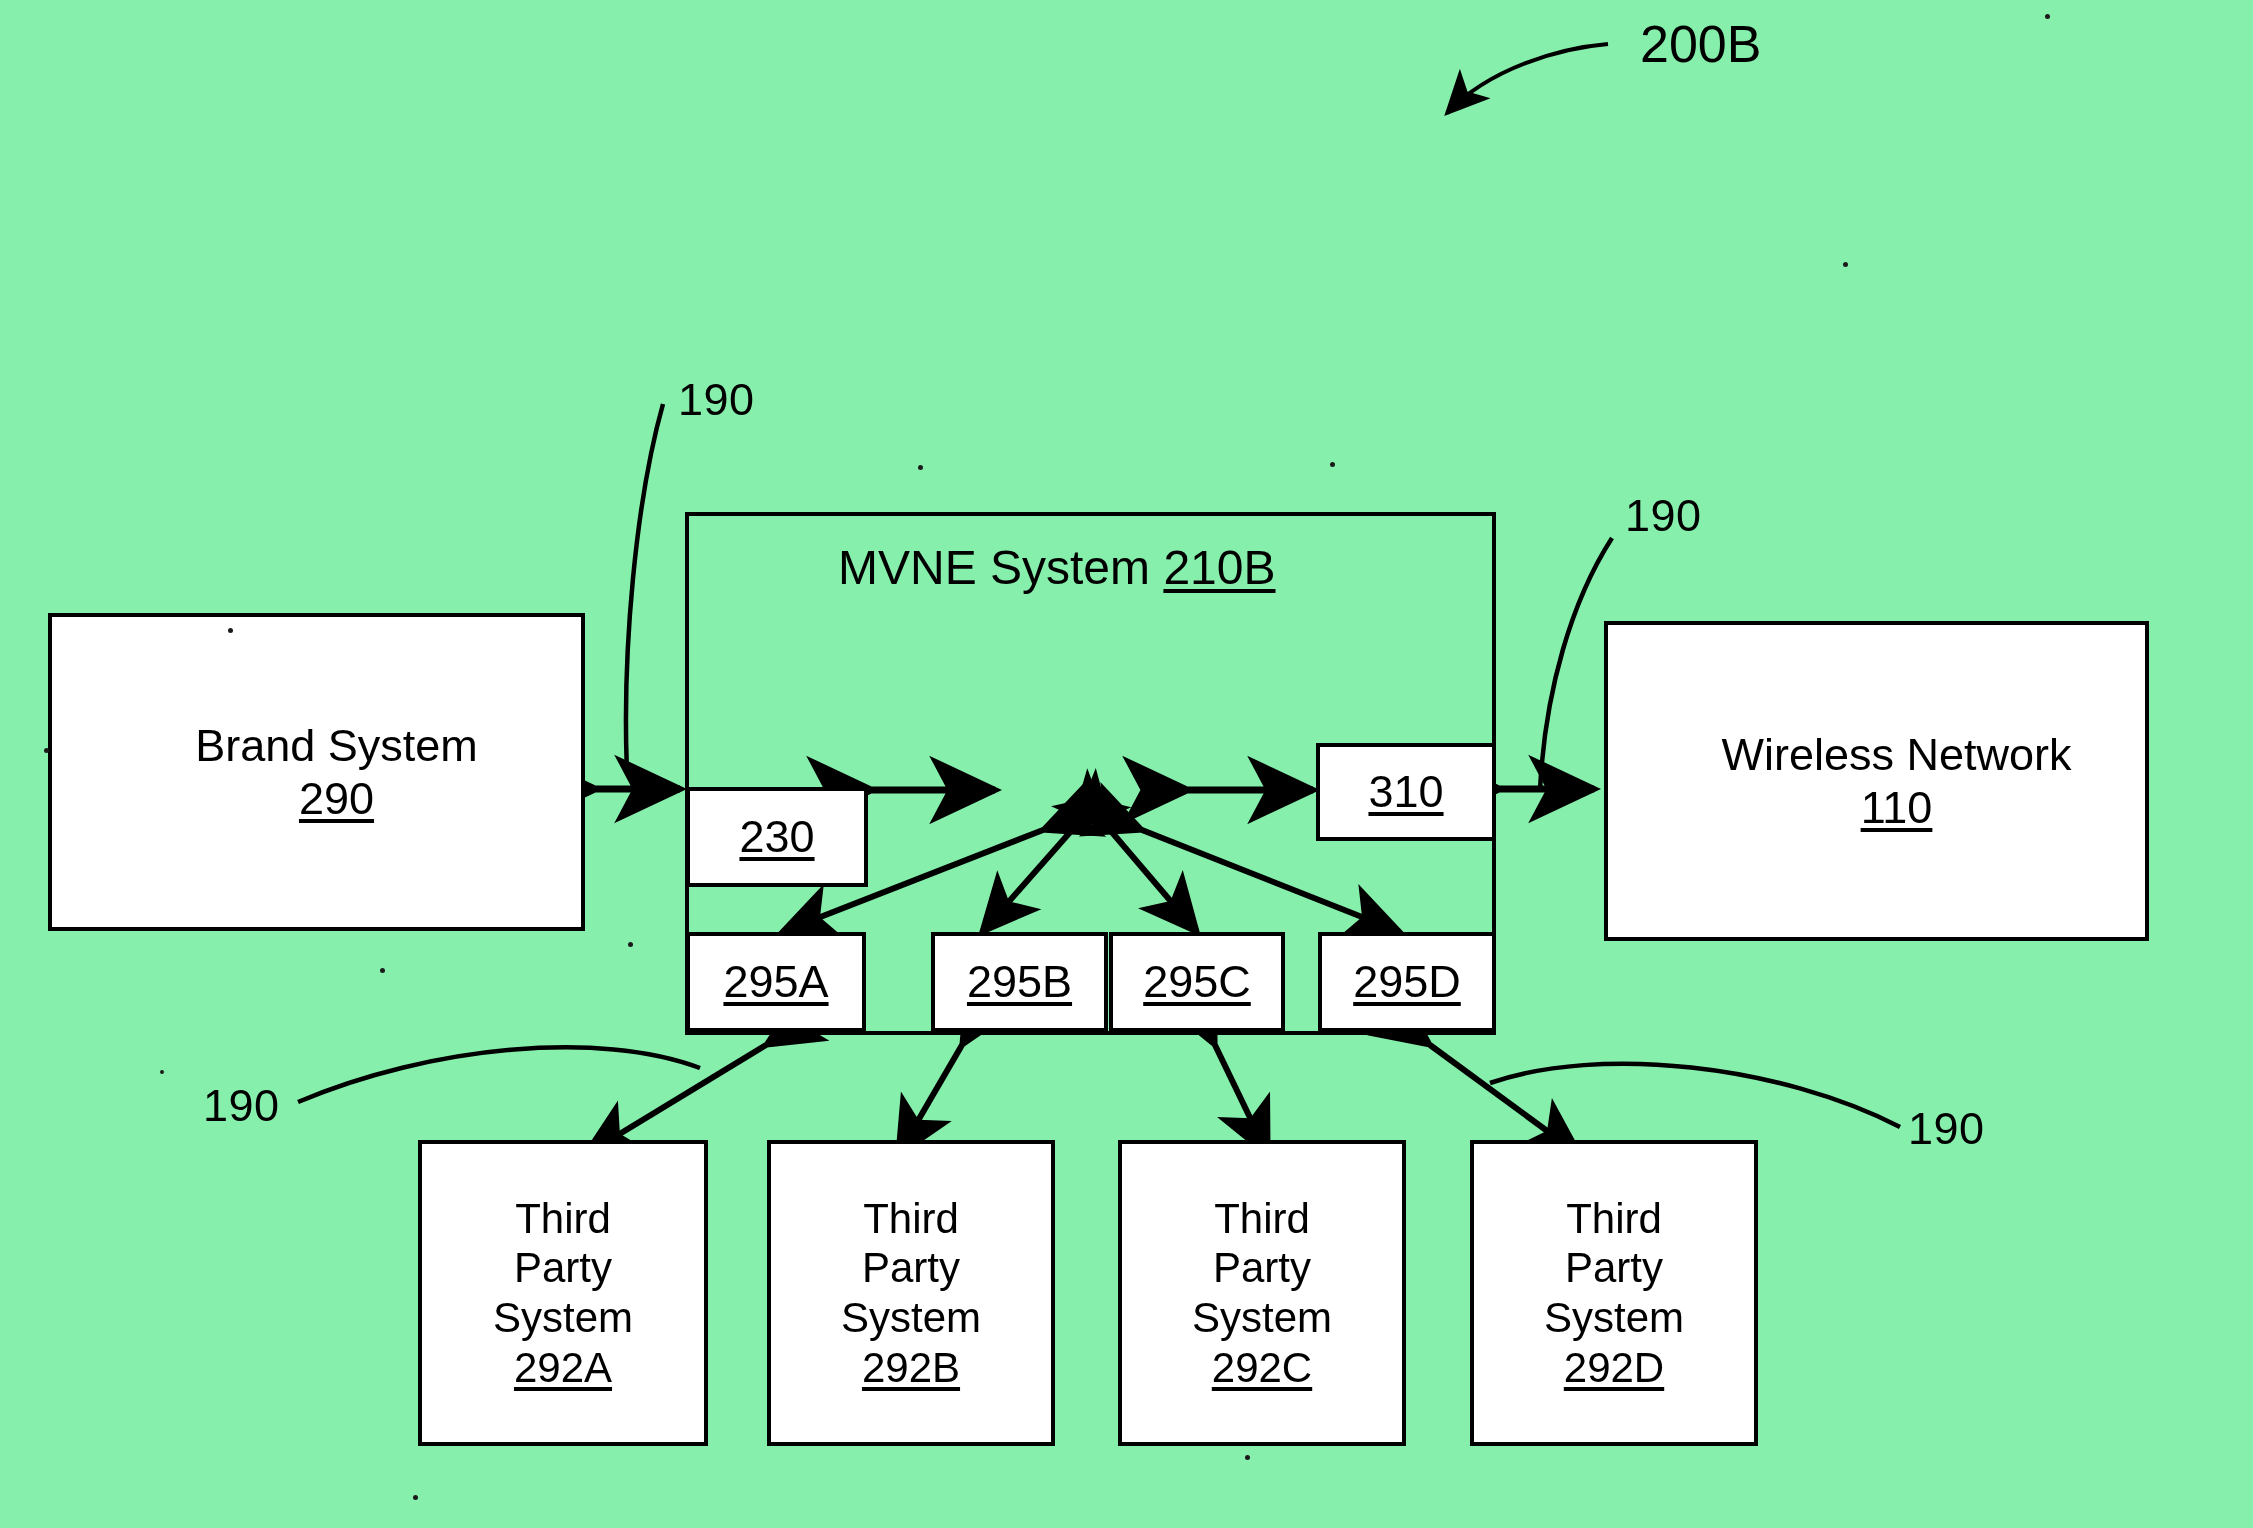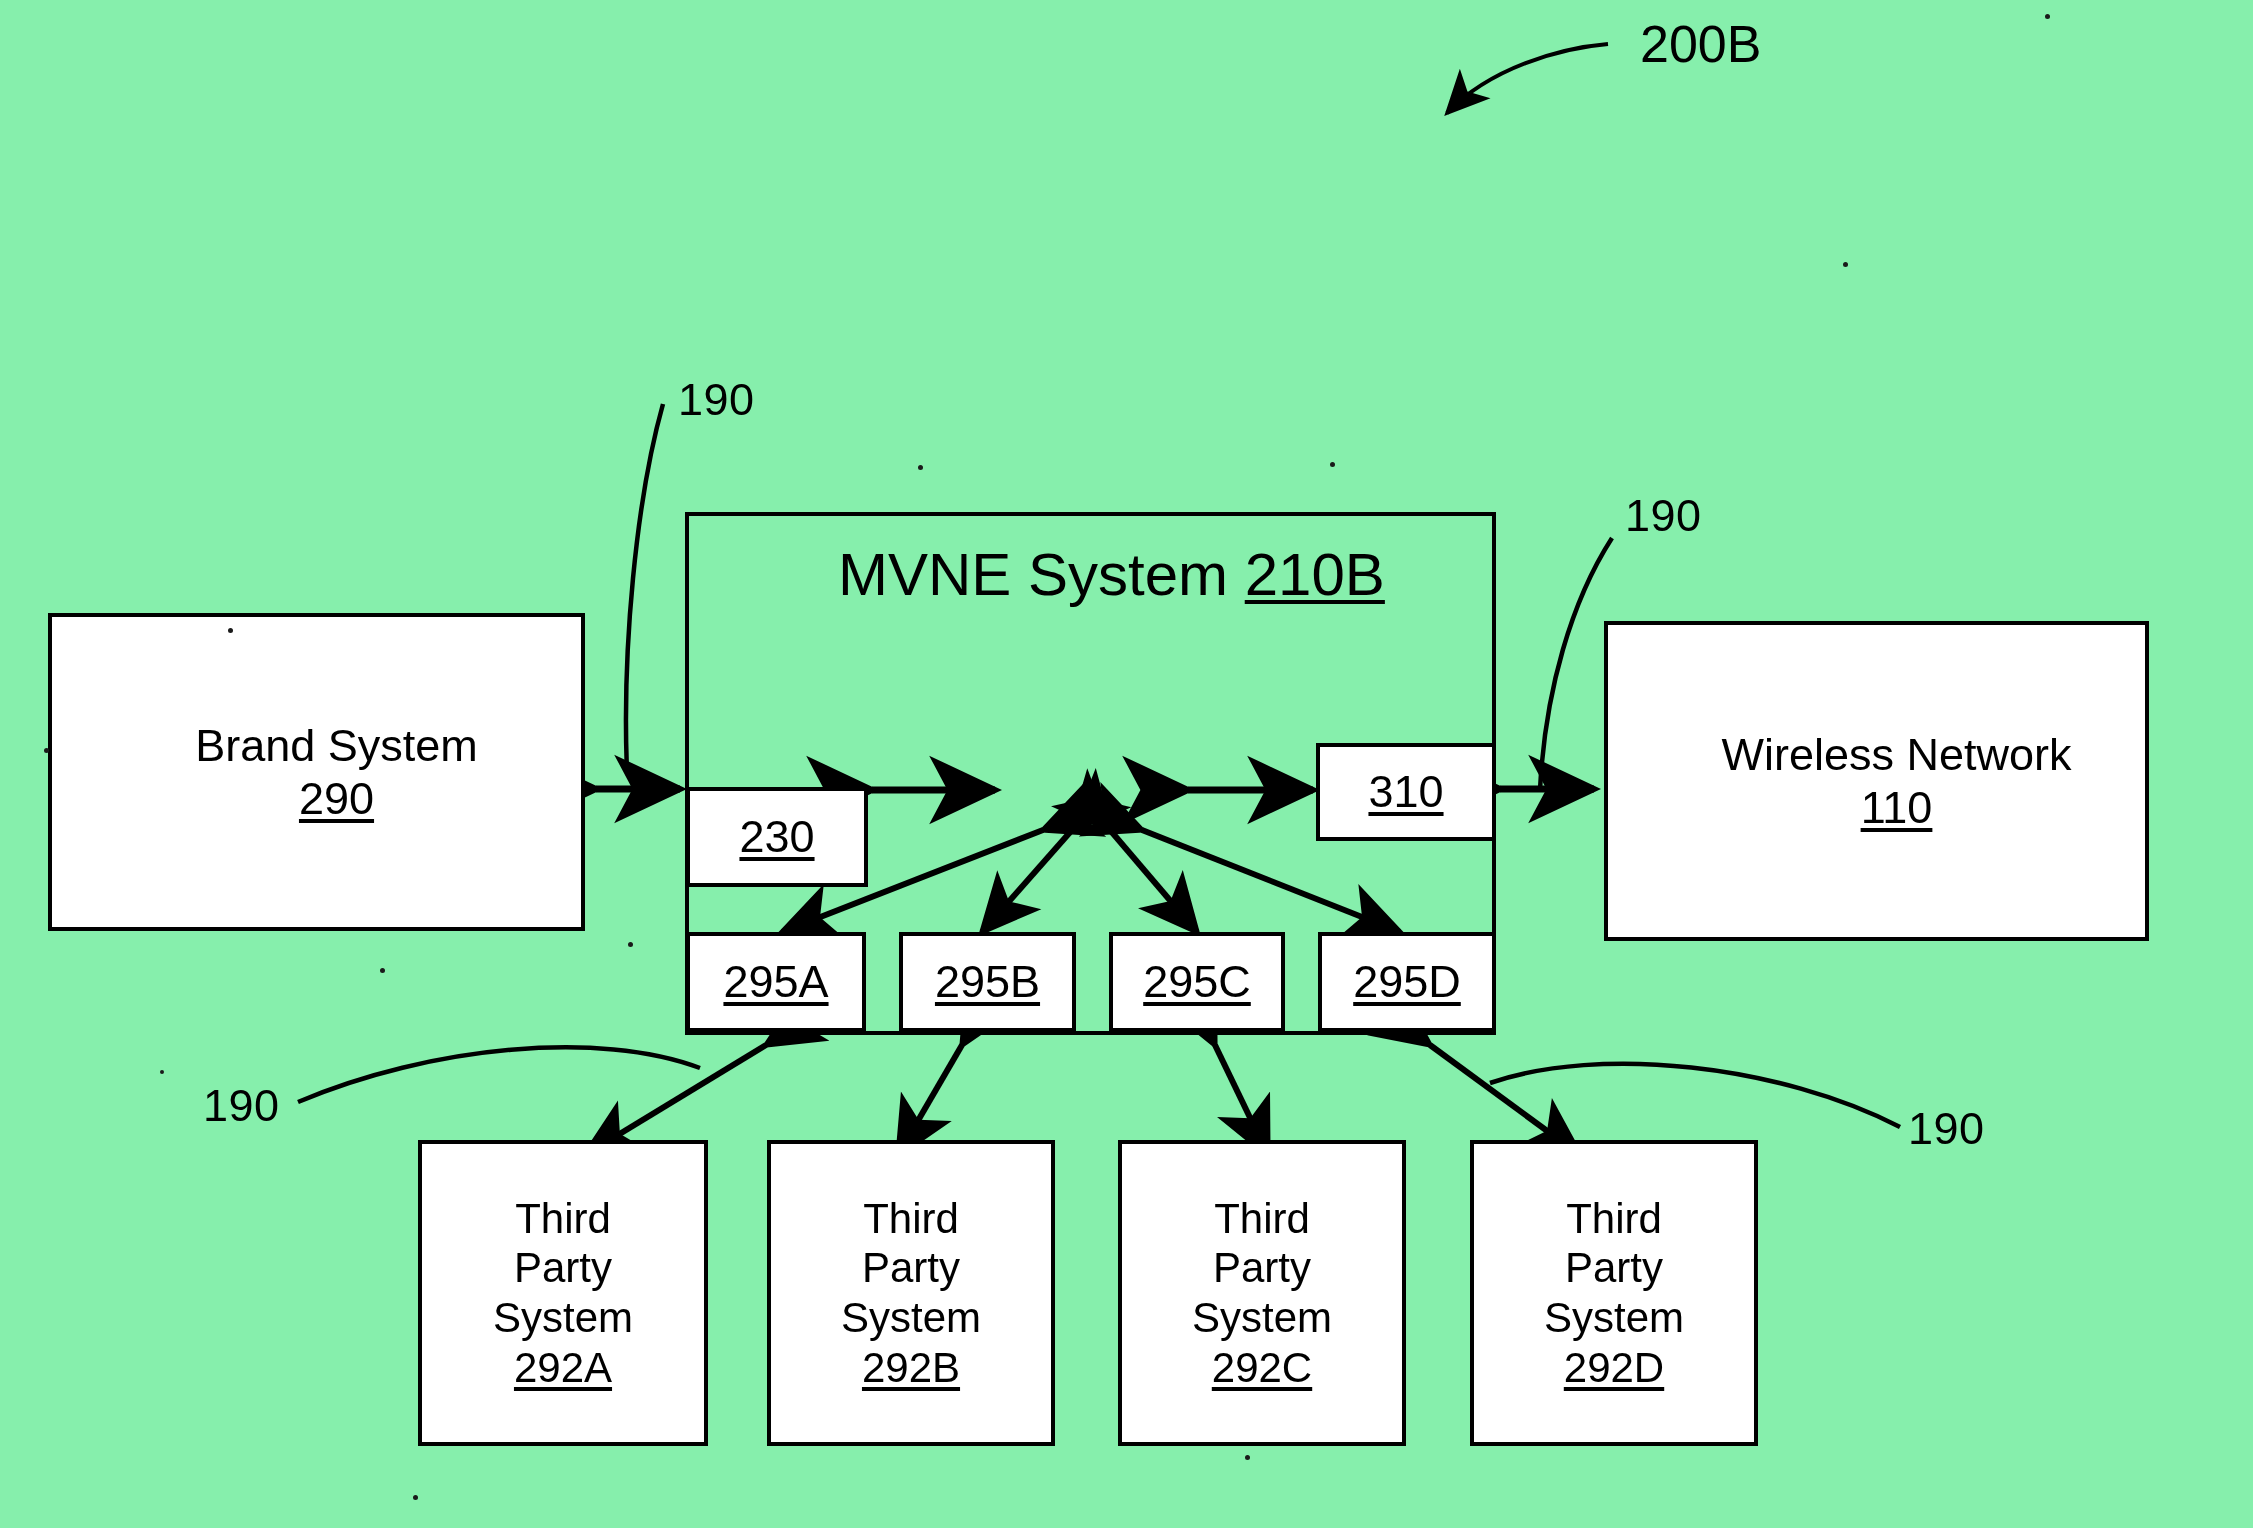--- a/index.html
+++ b/index.html
@@ -47,21 +47,21 @@
     position: absolute;
     font-size: 45px;
     letter-spacing: 0.5px;
     white-space: nowrap;
   }
   .bigbox-text { font-size: 45px; margin-left: 40px; }
   .tp-text { font-size: 42px; }
   .midbox-text { font-size: 45px; }
   .mvne-title {
     position: absolute;
-    font-size: 60px;
+    font-size: 48px;
     white-space: nowrap;
   }
   .fignum {
     position: absolute;
     font-size: 52px;
     white-space: nowrap;
   }
   .specks { position: absolute; background: #1a1a1a; border-radius: 50%; }
 </style>
 </head>
@@ -174,21 +174,21 @@
 
 
   <div class="box" style="left:1316px; top:743px; width:180px; height:98px;">
     <div class="midbox-text ul">310</div>
   </div>
 
   <div class="box" style="left:686px; top:932px; width:180px; height:100px;">
     <div class="midbox-text ul">295A</div>
   </div>
 
-  <div class="box" style="left:899px; top:932px; width:177px; height:100px;">
+  <div class="box" style="left:931px; top:932px; width:177px; height:100px;">
     <div class="midbox-text ul">295B</div>
   </div>
 
   <div class="box" style="left:1109px; top:932px; width:176px; height:100px;">
     <div class="midbox-text ul">295C</div>
   </div>
 
   <div class="box" style="left:1318px; top:932px; width:178px; height:100px;">
     <div class="midbox-text ul">295D</div>
   </div>

